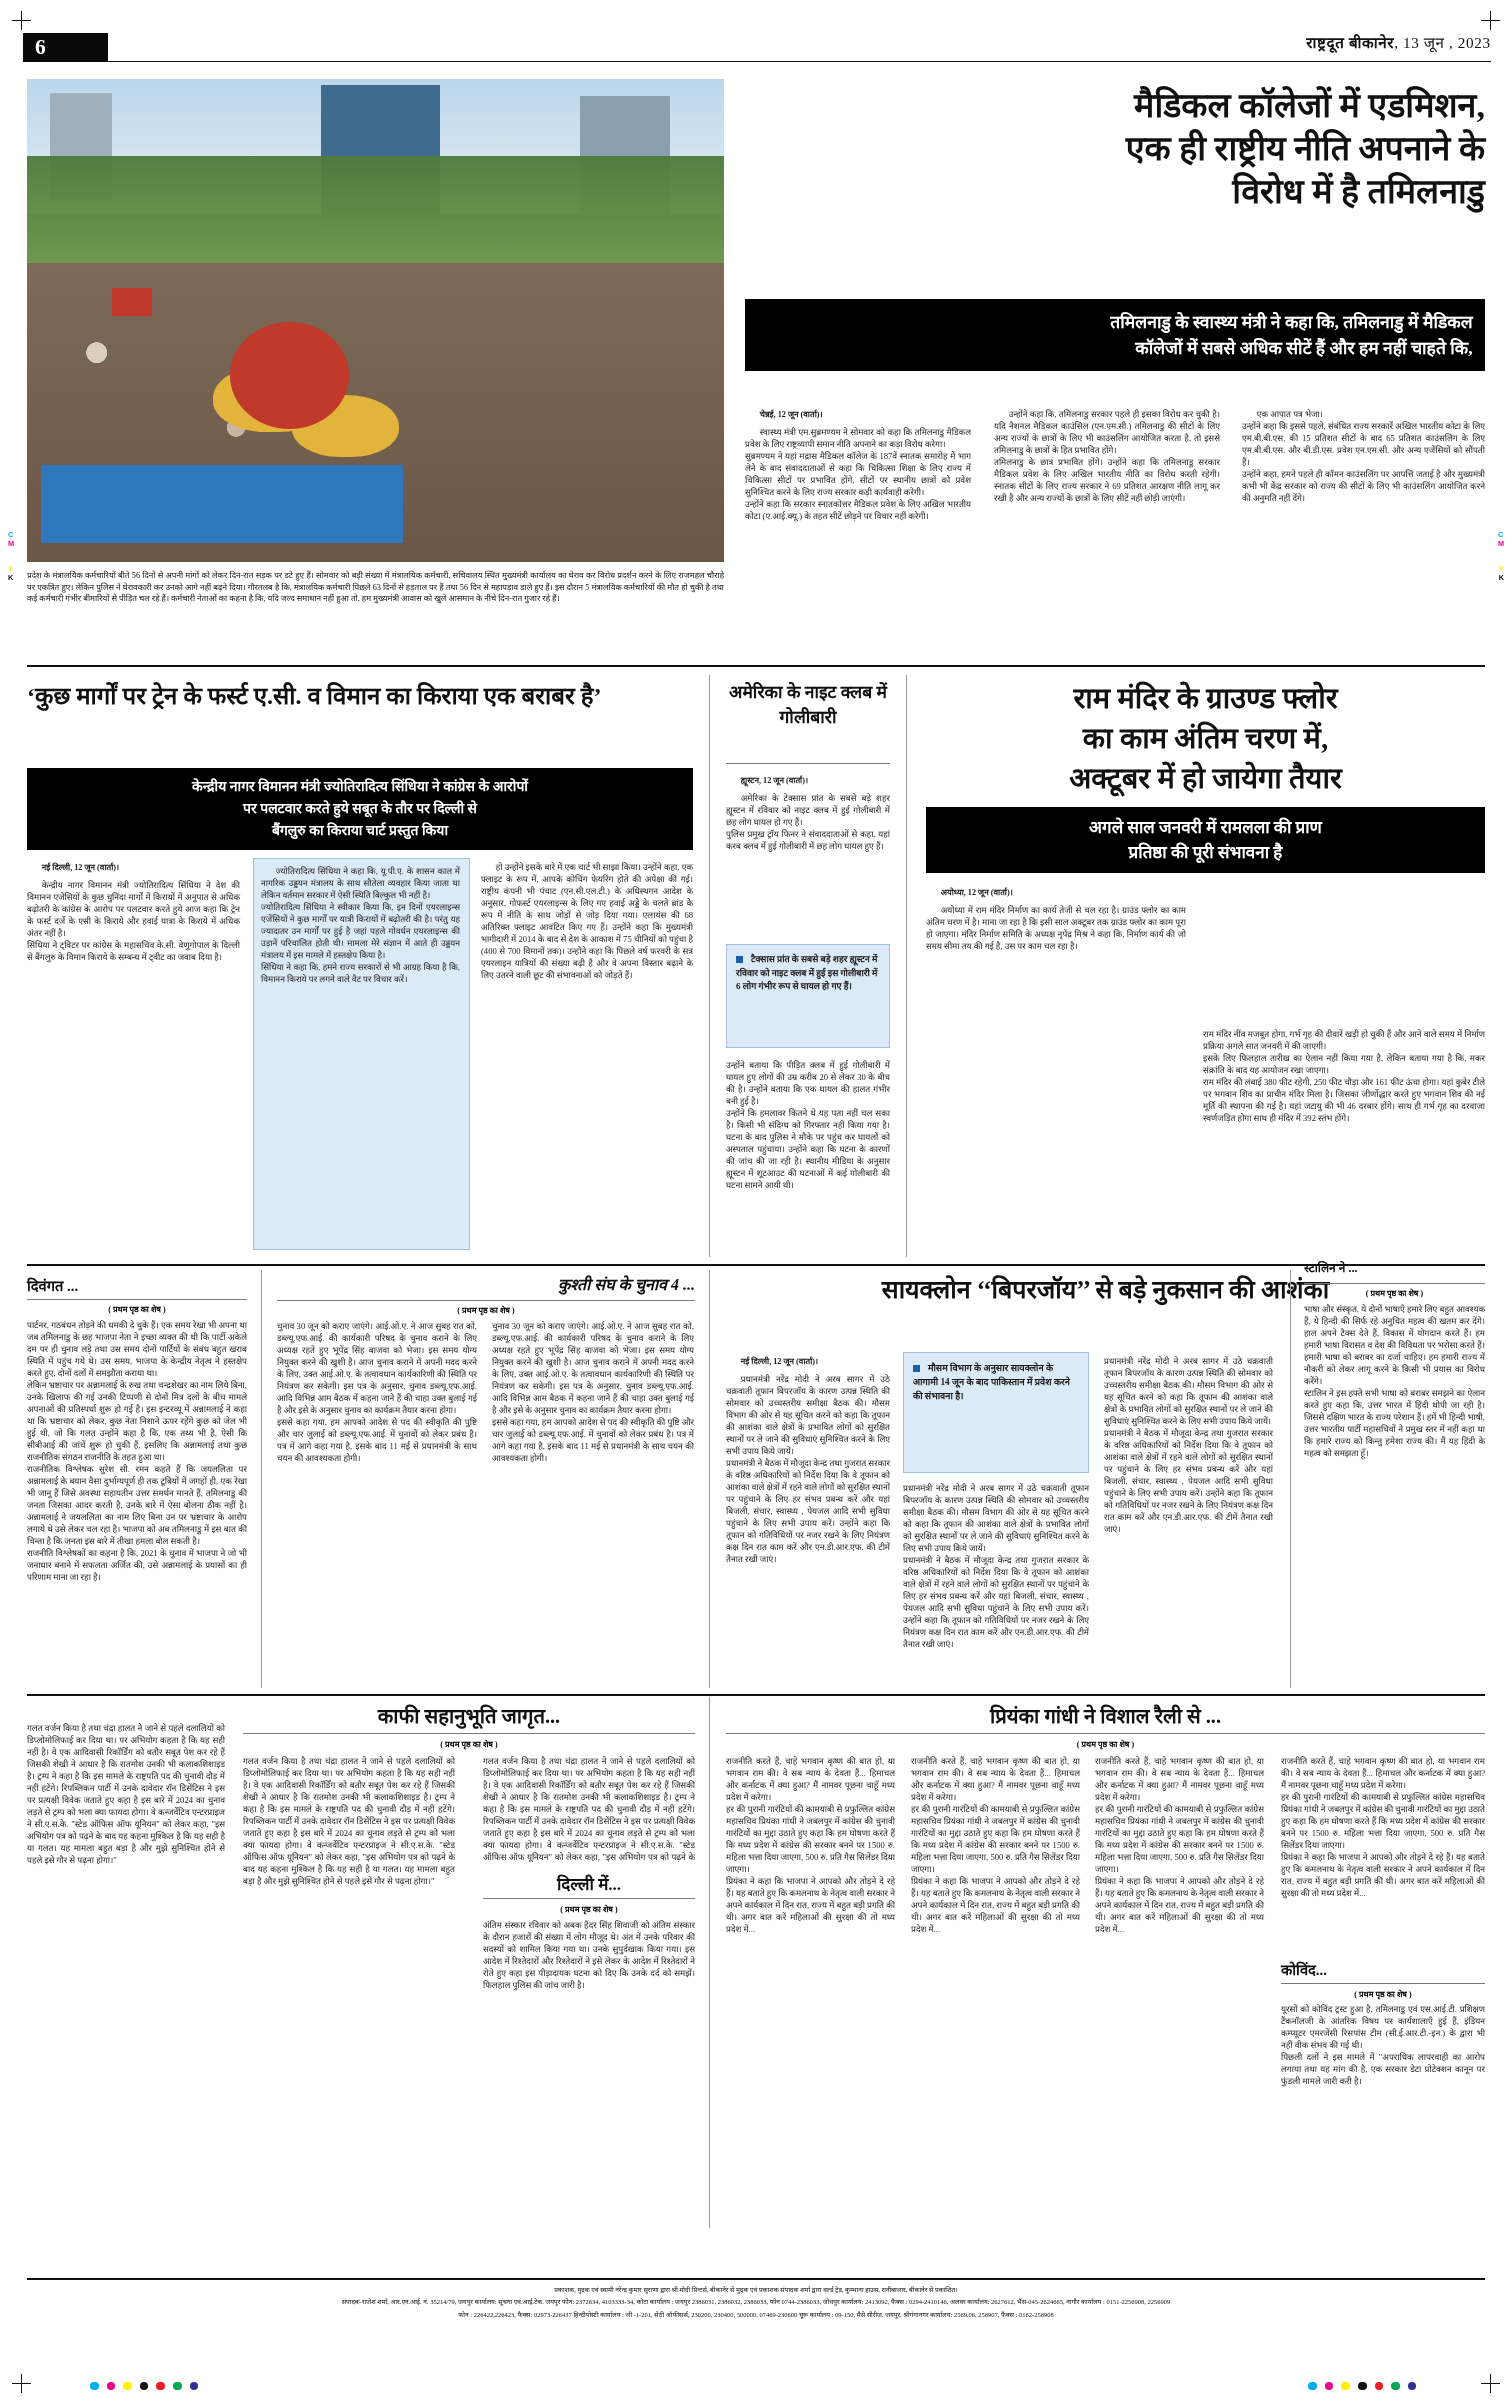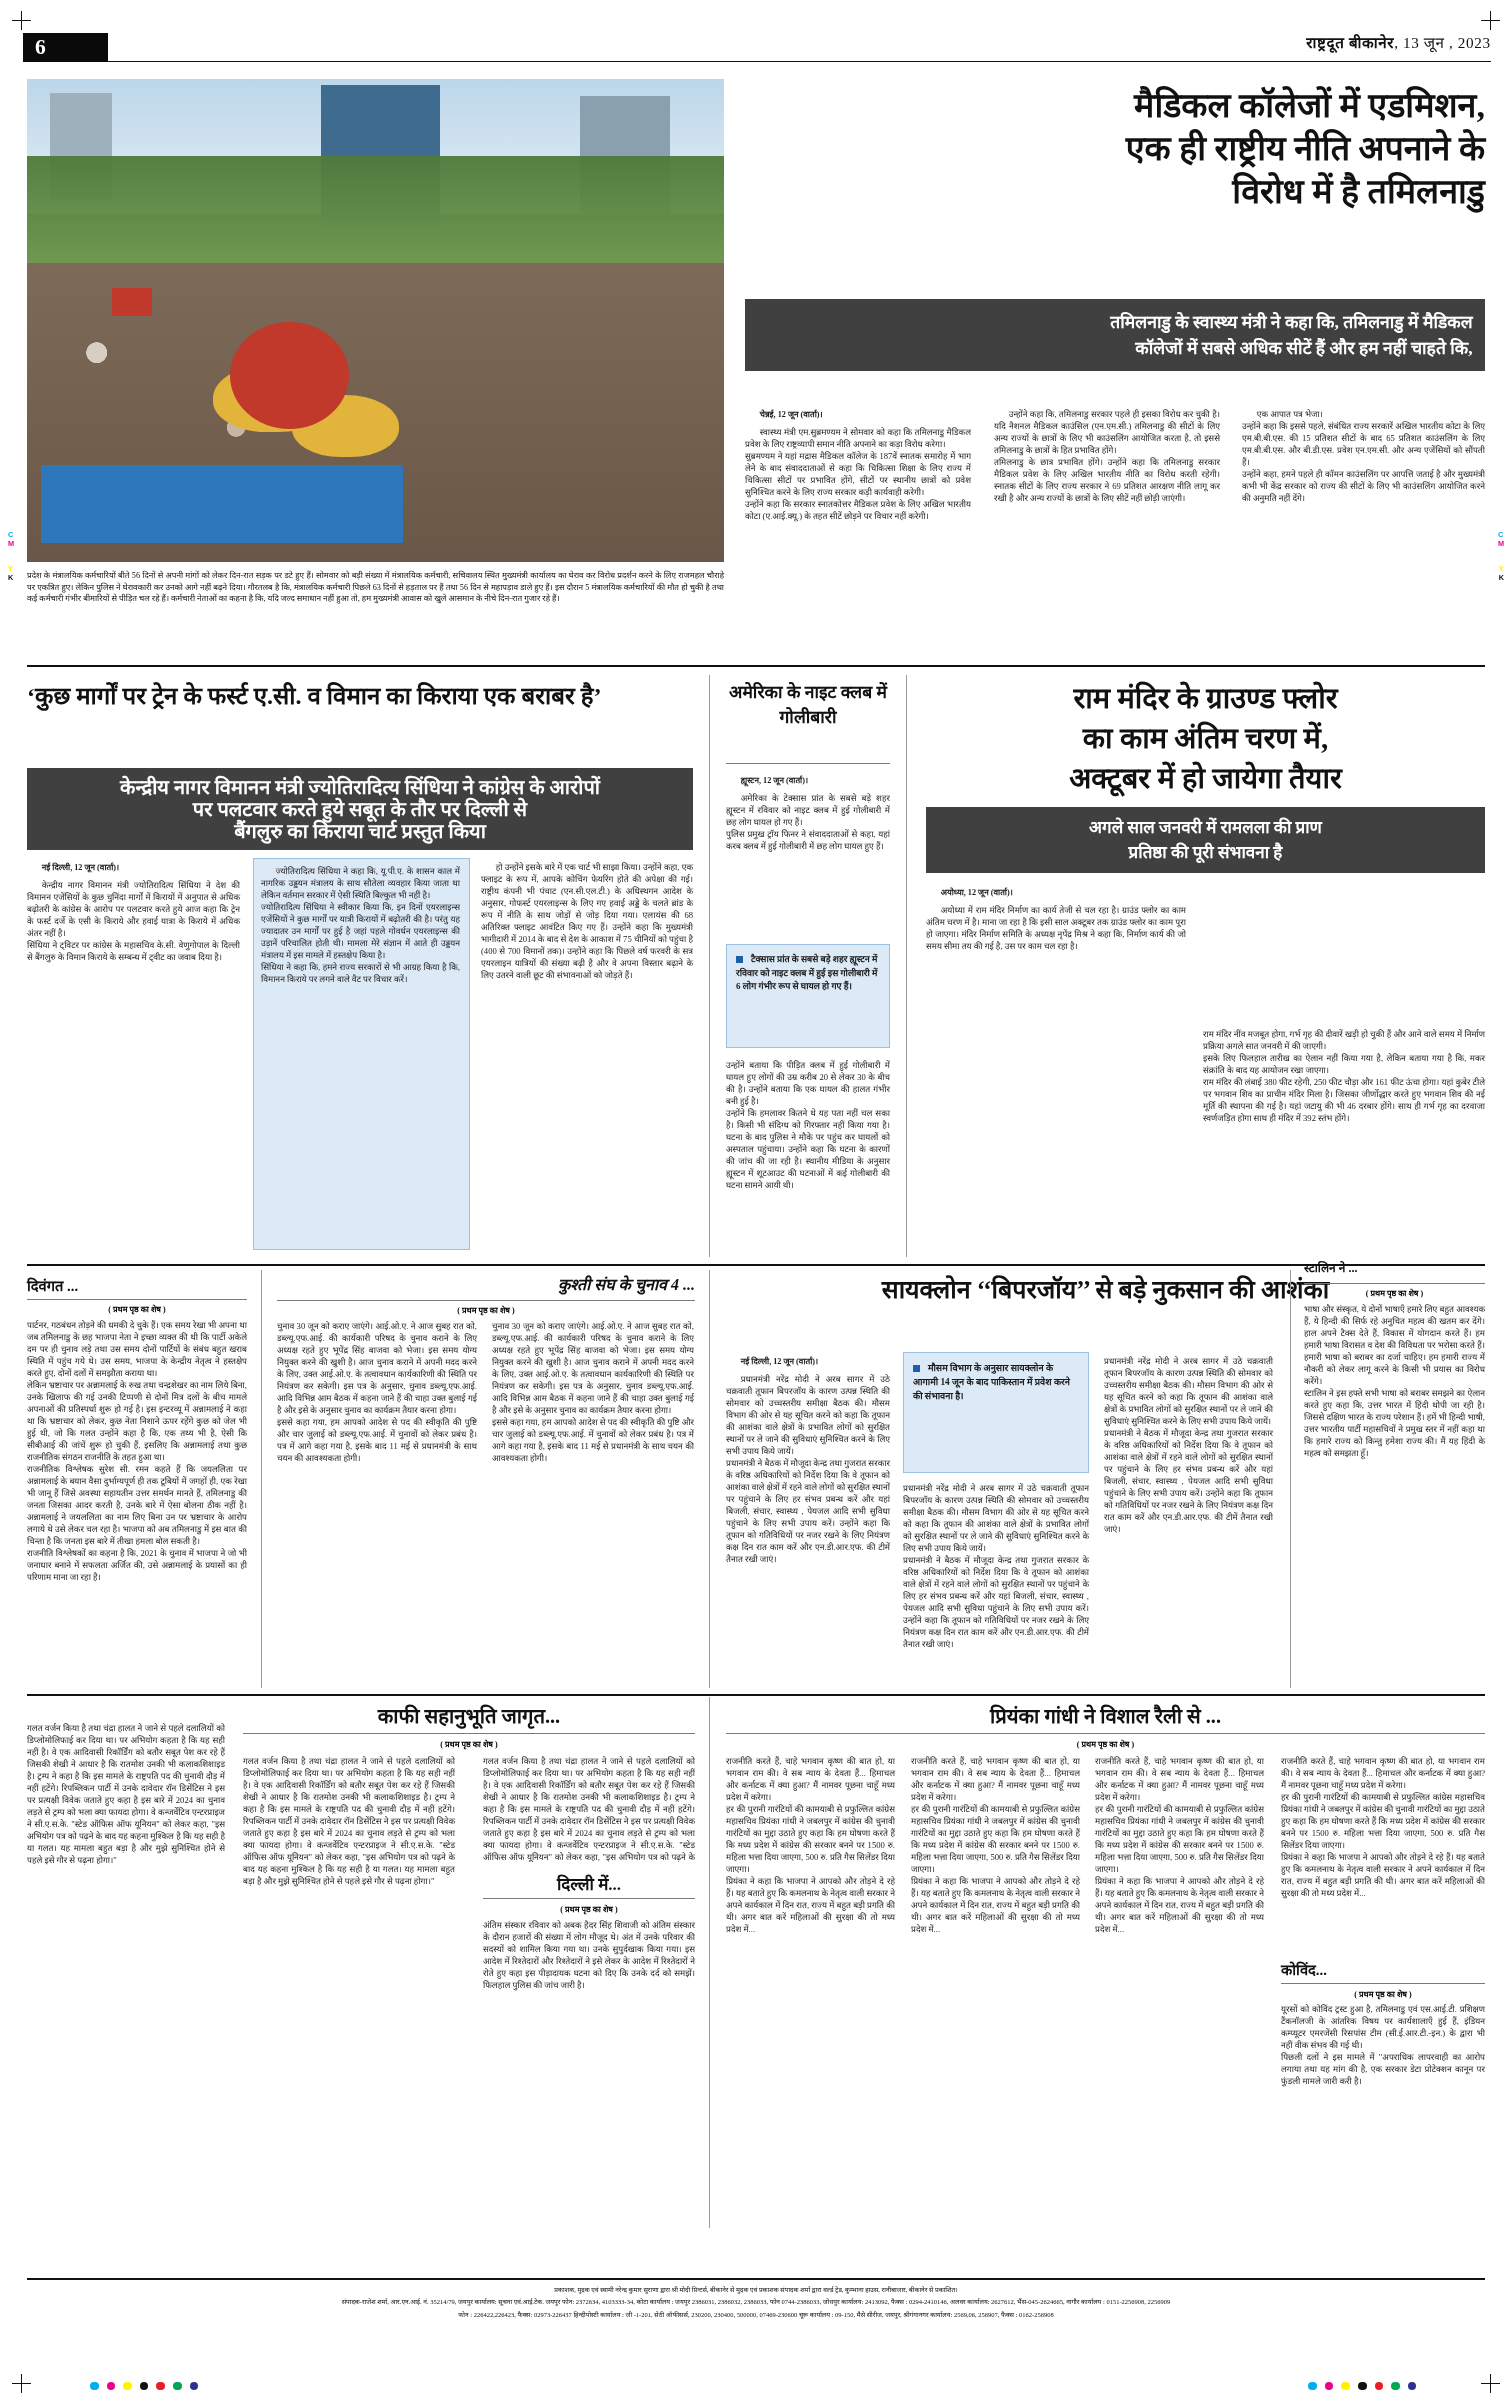--- a/index.html
+++ b/index.html
@@ -23,21 +23,21 @@
   
   .col{position:absolute;font-family:"Liberation Serif",serif;font-size:8.6px;line-height:12px;color:#1b1b1b;text-align:justify;}
   .col p{margin:0 0 5.1px 0;text-indent:14.7px;}
   .col p.first{text-indent:14.7px;}
   .vrule{position:absolute;width:0.6px;background:#9a9a9a;}
   .hrule{position:absolute;height:0.6px;background:#111;}
   .hrule.thick{height:1.7px;}
   .hrule.thin{height:0.6px;background:#7a7a7a;}
   
   .hl{font-family:"Liberation Serif",serif;font-weight:bold;color:#111;}
-  .kicker-blue{background:#404040;color:#fff;font-family:"Liberation Serif",serif;font-weight:bold;}
+  .kicker-blue{background:#000000;color:#fff;font-family:"Liberation Serif",serif;font-weight:bold;}
   .box-lightblue{background:#dce9f7;border:0.6px solid #9dbfe0;}
   .bullet-sq{display:inline-block;width:7.3px;height:7.3px;background:#1a5fa8;margin-right:5.1px;vertical-align:middle;}
   .byline{font-family:"Liberation Serif",serif;font-size:8.2px;font-weight:bold;}
   .jump{font-family:"Liberation Serif",serif;font-size:8px;font-weight:bold;text-align:center;}
   
   .photo{position:absolute;overflow:hidden;}
   .photo .sky{position:absolute;left:0;top:0;right:0;height:28%;background:linear-gradient(#bcd6ea,#e4eef6);}
   .photo .bldg{position:absolute;background:#8fa3b3;}
   .photo .greens{position:absolute;left:0;top:16%;width:100%;height:22%;background:linear-gradient(#4e7a3a,#6f9a4e);opacity:.95;}
   .photo .crowd{position:absolute;left:0;bottom:0;width:100%;height:62%;background:
@@ -113,21 +113,21 @@
   <div class="col" style="left:1242px;top:408px;width:243px;">
     <p style="white-space:pre-line;">एक आपात पत्र भेजा।
 उन्होंने कहा कि इससे पहले, संबंधित राज्य सरकारें अखिल भारतीय कोटा के लिए एम.बी.बी.एस. की 15 प्रतिशत सीटों के बाद 65 प्रतिशत काउंसलिंग के लिए एम.बी.बी.एस. और बी.डी.एस. प्रवेश एन.एम.सी. और अन्य एजेंसियों को सौंपती हैं।
 उन्होंने कहा, हमने पहले ही कॉमन काउंसलिंग पर आपत्ति जताई है और मुख्यमंत्री कभी भी केंद्र सरकार को राज्य की सीटों के लिए भी काउंसलिंग आयोजित करने की अनुमति नहीं देंगे।</p>
   </div>
 
   <div class="hrule thick" style="left:27px;top:665px;width:1458px;"></div>
 
   <div class="hl" style="position:absolute;left:27px;top:680px;width:666px;font-size:24px;line-height:33px;text-align:left;">‘कुछ मार्गों पर ट्रेन के फर्स्ट ए.सी. व विमान का किराया एक बराबर है’</div>
 
-  <div class="kicker-blue" style="position:absolute;left:27px;top:768px;width:666px;padding:8px 6px;box-sizing:border-box;font-size:20px;line-height:22px;text-align:center;">
+  <div class="kicker-blue" style="position:absolute;left:27px;top:768px;width:666px;padding:8px 6px;box-sizing:border-box;font-size:14px;line-height:22px;text-align:center;">
     <div>केन्द्रीय नागर विमानन मंत्री ज्योतिरादित्य सिंधिया ने कांग्रेस के आरोपों</div>
     <div>पर पलटवार करते हुये सबूत के तौर पर दिल्ली से</div>
     <div>बैंगलुरु का किराया चार्ट प्रस्तुत किया</div>
   </div>
 
   <div class="col" style="left:27px;top:861px;width:213px;">
     <p class="first"><span class="byline">नई दिल्ली, 12 जून (वार्ता)।</span></p>
     <p style="white-space:pre-line;">केन्द्रीय नागर विमानन मंत्री ज्योतिरादित्य सिंधिया ने देश की विमानन एजेंसियों के कुछ चुनिंदा मार्गों में किरायों में अनुपात से अधिक बढ़ोतरी के कांग्रेस के आरोप पर पलटवार करते हुये आज कहा कि ट्रेन के फर्स्ट दर्जे के एसी के किराये और हवाई यात्रा के किराये में अधिक अंतर नहीं है।
 सिंधिया ने ट्विटर पर कांग्रेस के महासचिव के.सी. वेणुगोपाल के दिल्ली से बैंगलुरु के विमान किराये के सम्बन्ध में ट्वीट का जवाब दिया है।</p>
   </div>

